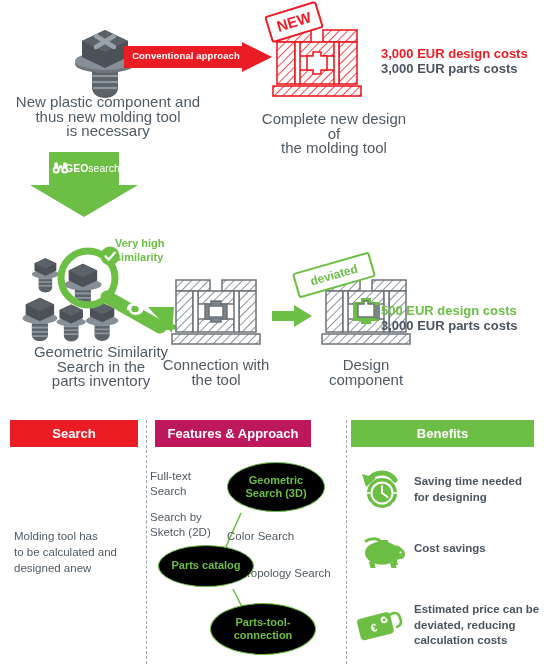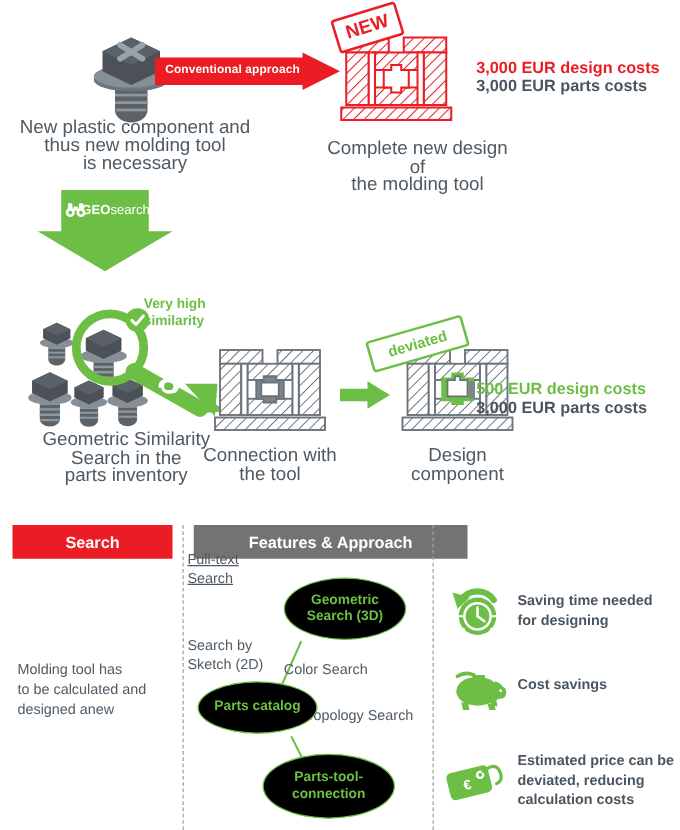--- a/index.html
+++ b/index.html
@@ -55,21 +55,21 @@
     font-weight:bold;color:#ec1c24;text-align:center;
   }
 
   
   #tablewrap{left:0;top:420px;width:544px;height:244px;}
   .colhead{
     position:absolute;top:0;height:27px;line-height:27px;text-align:center;
     color:#ffffff;font-size:13px;font-weight:bold;
   }
   #head-problem{left:10px;width:128px;background:#ec1c24;}
-  #head-features{left:155px;width:219px;background:#737373;}
+  #head-features{left:155px;width:156px;background:#be185d;}
   #head-benefits{left:351px;width:183px;background:#6cbe45;}
   .vdash{
     position:absolute;top:0;width:0;height:244px;
     border-left:1.5px dashed #9aa4ad;
   }
   #dash-1{left:146px;}
   #dash-2{left:346px;}
 
   #problem-text{
     left:14px;top:108px;width:132px;font-size:11.5px;line-height:16px;color:#4e5a64;
@@ -313,36 +313,37 @@
 
 <div class="abs" style="left:381px;top:303px;">
   <div class="costline cost-green">500 EUR design costs</div>
   <div class="costline cost-grey">3,000 EUR parts costs</div>
 </div>
 
 <div class="abs" id="tablewrap">
 
   <div class="colhead" id="head-problem">Search</div>
   <div class="colhead" id="head-features">Features &amp; Approach</div>
+  <div class="colhead" id="head-benefits">Benefits</div>
 
   <div class="vdash" id="dash-1"></div>
   <div class="vdash" id="dash-2"></div>
 
   <div class="abs" id="problem-text" style="white-space:pre-line;">Molding tool has
 to be calculated and
 designed anew</div>
 
   <div class="abs" style="left:155px;top:27px;">
     <svg width="190" height="217" viewBox="0 0 190 217">
       <path d="M86 66 L62 120" stroke="#6cbe45" stroke-width="1.6" fill="none"></path>
       <path d="M78 142 L98 182" stroke="#6cbe45" stroke-width="1.6" fill="none"></path>
     </svg>
   </div>
 
-  <div class="feat-label" style="left:150px;top:21px;width:70px;white-space:pre-line;text-decoration:underline;">Full-text
+  <div class="feat-label" style="left:150px;top:49px;width:70px;white-space:pre-line;">Full-text
 Search</div>
   <div class="feat-label" style="left:150px;top:90px;width:78px;white-space:pre-line;">Search by
 Sketch (2D)</div>
   <div class="feat-label" style="left:227px;top:109px;width:86px;">Color Search</div>
   <div class="feat-label" style="left:245px;top:146px;width:100px;">Topology Search</div>
 
   <div class="bubble" style="left:227px;top:42px;width:96px;height:48px;white-space:pre-line;">Geometric
 Search (3D)</div>
   <div class="bubble" style="left:158px;top:125px;width:94px;height:40px;white-space:pre-line;">Parts catalog</div>
   <div class="bubble" style="left:210px;top:183px;width:104px;height:50px;white-space:pre-line;">Parts-tool-

